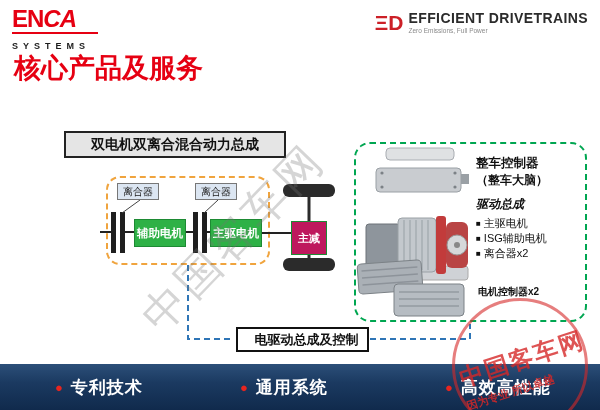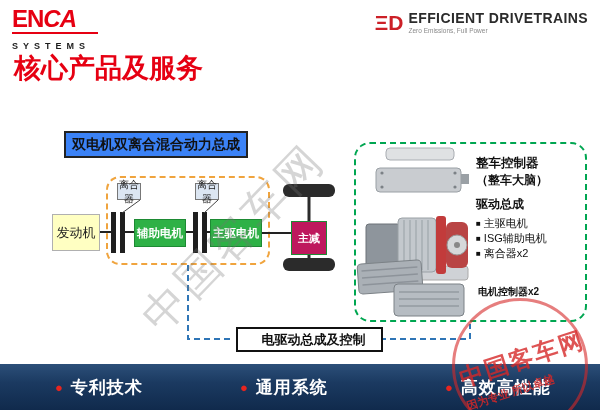--- a/index.html
+++ b/index.html
@@ -21,37 +21,37 @@
 
   
   .orange-dashed { position:absolute; left:106px; top:176px; width:164px; height:89px; border:2px dashed #f0a43e; border-radius:14px; z-index:1; }
   .green-dashed  { position:absolute; left:354px; top:142px; width:233px; height:180px; border:2px dashed #00a651; border-radius:16px; z-index:1; }
 
   
   .overlay { position:absolute; left:0; top:0; z-index:2; pointer-events:none; }
 
   
   .box { position:absolute; display:flex; align-items:center; justify-content:center; text-align:center; z-index:3; }
-  .assembly-label { left:64px; top:131px; width:184px; height:27px; border:2px solid #222; background:#3b82f6; font-size:14px; font-weight:700; color:#111; }
+  .assembly-label { left:64px; top:131px; width:222px; height:27px; border:2px solid #222; background:#e5e5e5; font-size:14px; font-weight:700; color:#111; }
   .engine { left:52px; top:214px; width:48px; height:37px; background:#ffffc2; border:1px solid #b0b0b0; font-size:13px; color:#222; }
   .motor { width:52px; height:28px; background:#2eb146; border:1px solid #1d8a33; color:#fff; font-size:11.5px; font-weight:700; }
   .aux-motor { left:134px; top:219px; }
   .main-motor { left:210px; top:219px; }
   .final-drive { left:291px; top:221px; width:36px; height:34px; background:#be185d; border:1px solid #1d8a33; color:#fff; font-size:11px; font-weight:700; }
-  .callout { width:24px; height:17px; background:#dce6f2; border:1px solid #777; font-size:10px; color:#222; }
+  .callout { width:42px; height:17px; background:#dce6f2; border:1px solid #777; font-size:10px; color:#222; }
   .callout-1 { left:117px; top:183px; }
   .callout-2 { left:195px; top:183px; }
-  .control-label { left:236px; top:327px; width:147px; height:25px; border:2px solid #111; background:#fff; font-size:13px; font-weight:700; color:#111;padding-left:8px; }
+  .control-label { left:236px; top:327px; width:133px; height:25px; border:2px solid #111; background:#fff; font-size:13px; font-weight:700; color:#111;padding-left:8px; }
 
   
   .vc-text { position:absolute; left:476px; top:155px; z-index:3; color:#111; }
   .vc-line1 { font-size:12.5px; font-weight:700; }
   .vc-line2 { font-size:12px; font-weight:700; }
   .da-block { position:absolute; left:476px; top:196px; z-index:3; color:#111; }
-  .da-title { font-size:12px; font-weight:700; margin-bottom:3px; }
+  .da-title { font-size:12px; font-weight:700; margin-bottom:3px;font-style:italic; }
   .da-item { font-size:11px; line-height:15px; white-space:nowrap; }
   .da-item .sq { font-size:8px; margin-right:3px; vertical-align:1px; }
   .mc-label { position:absolute; left:478px; top:285px; font-size:10px; font-weight:700; color:#111; z-index:3; }
 
   
   .img { position:absolute; z-index:2; }
   .vc-img { left:366px; top:146px; }
   .da-img { left:358px; top:196px; }
   .mc-img { left:356px; top:256px; }
 
@@ -111,21 +111,20 @@
       <rect x="283" y="258" width="52" height="13" rx="6"></rect>
     </g>
 
     <path d="M188 265 V339 H234 M370 339 H470 V324" stroke="#2e75b6" stroke-width="2" stroke-dasharray="6 4" fill="none"></path>
   </svg>
 
   <div class="orange-dashed"></div>
   <div class="green-dashed"></div>
 
   <div class="box assembly-label">双电机双离合混合动力总成</div>
-  <div class="box engine">发动机</div>
   <div class="box callout callout-1">离合器</div>
   <div class="box callout callout-2">离合器</div>
   <div class="box motor aux-motor">辅助电机</div>
   <div class="box motor main-motor">主驱电机</div>
   <div class="box final-drive">主减</div>
   <div class="box control-label">电驱动总成及控制</div>
 
   <div class="vc-text">
     <div class="vc-line1">整车控制器</div>
     <div class="vc-line2">（整车大脑）</div>

